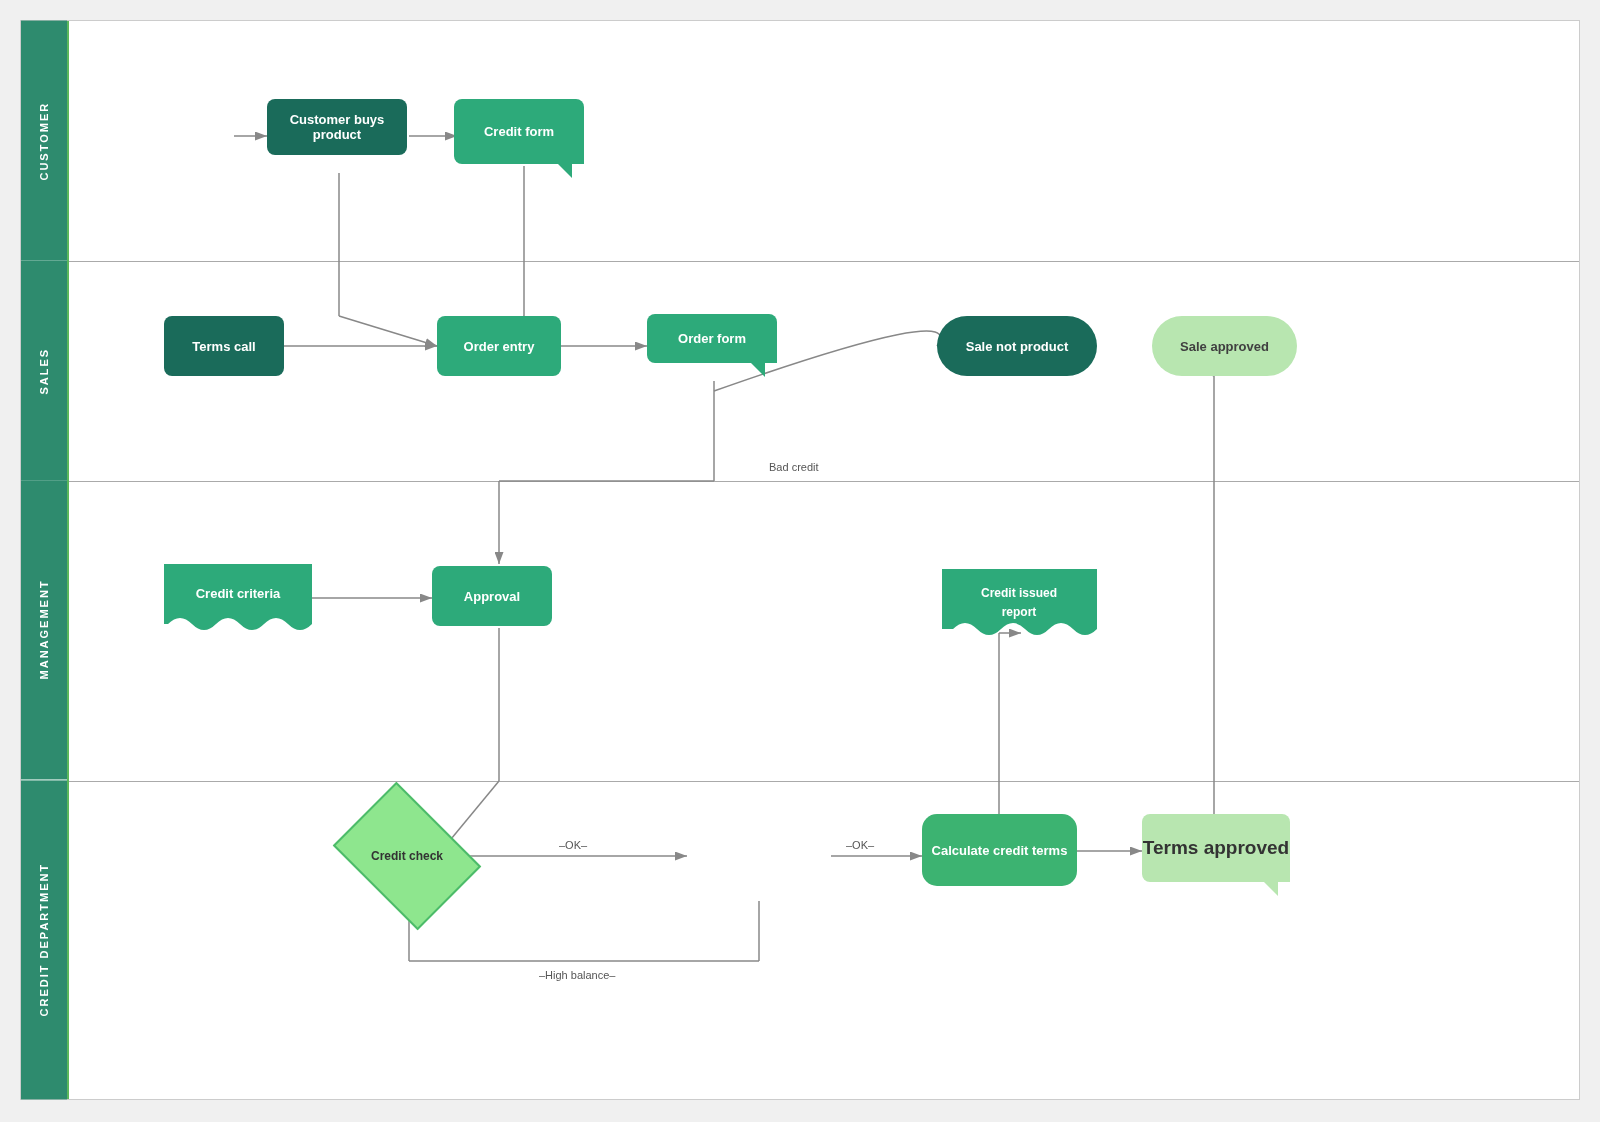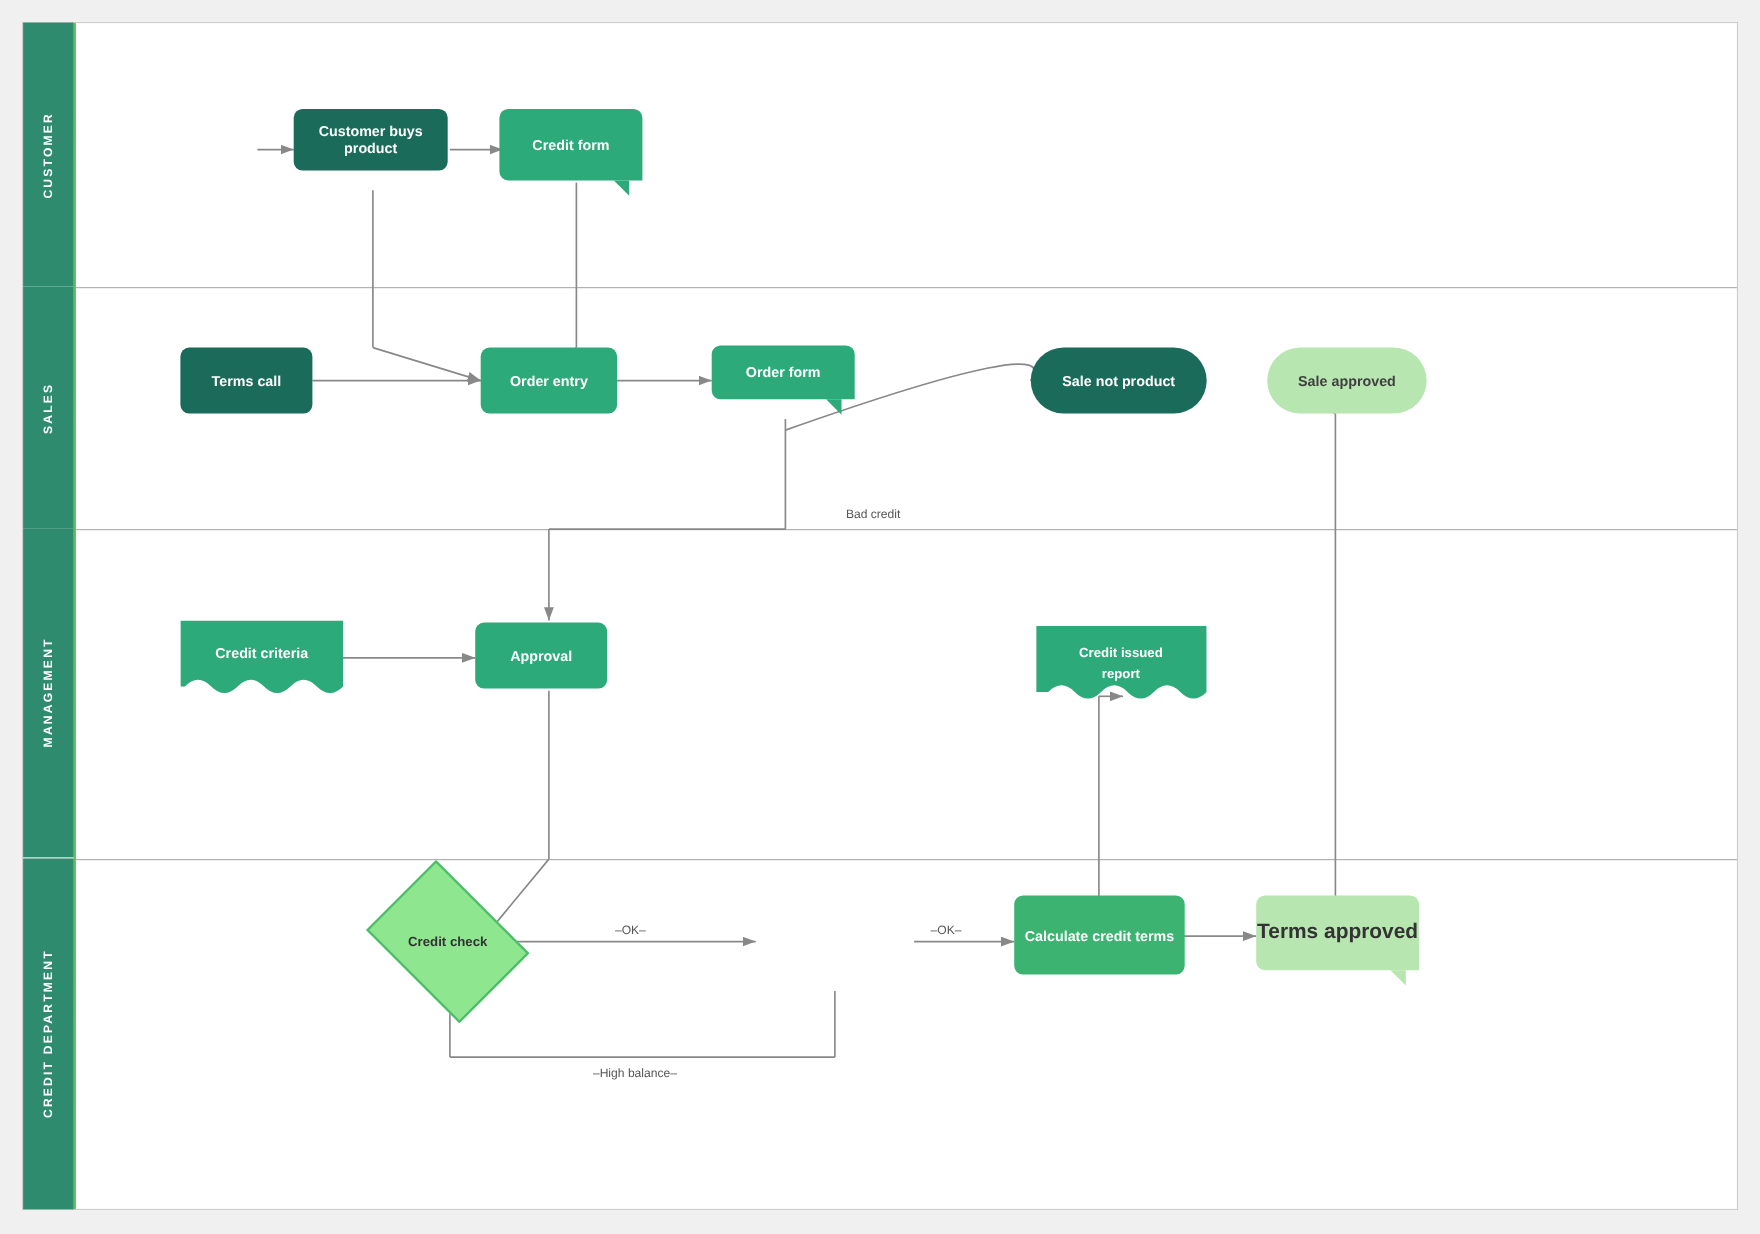--- a/index.html
+++ b/index.html
@@ -76,21 +76,21 @@
       border-radius: 8px;
     }
 
     
     .dark-teal { background: #1a6b5a; }
     
     .med-teal { background: #2daa7a; }
     
     .light-green { background: #b8e6b0; color: #333; }
     
-    .green { background: #3cb371; }
+    .green { background: #3cb371; border-radius: 15px; }
 
     
     .diamond-container {
       position: absolute;
       display: flex;
       align-items: center;
       justify-content: center;
     }
     .diamond {
       width: 100%;

